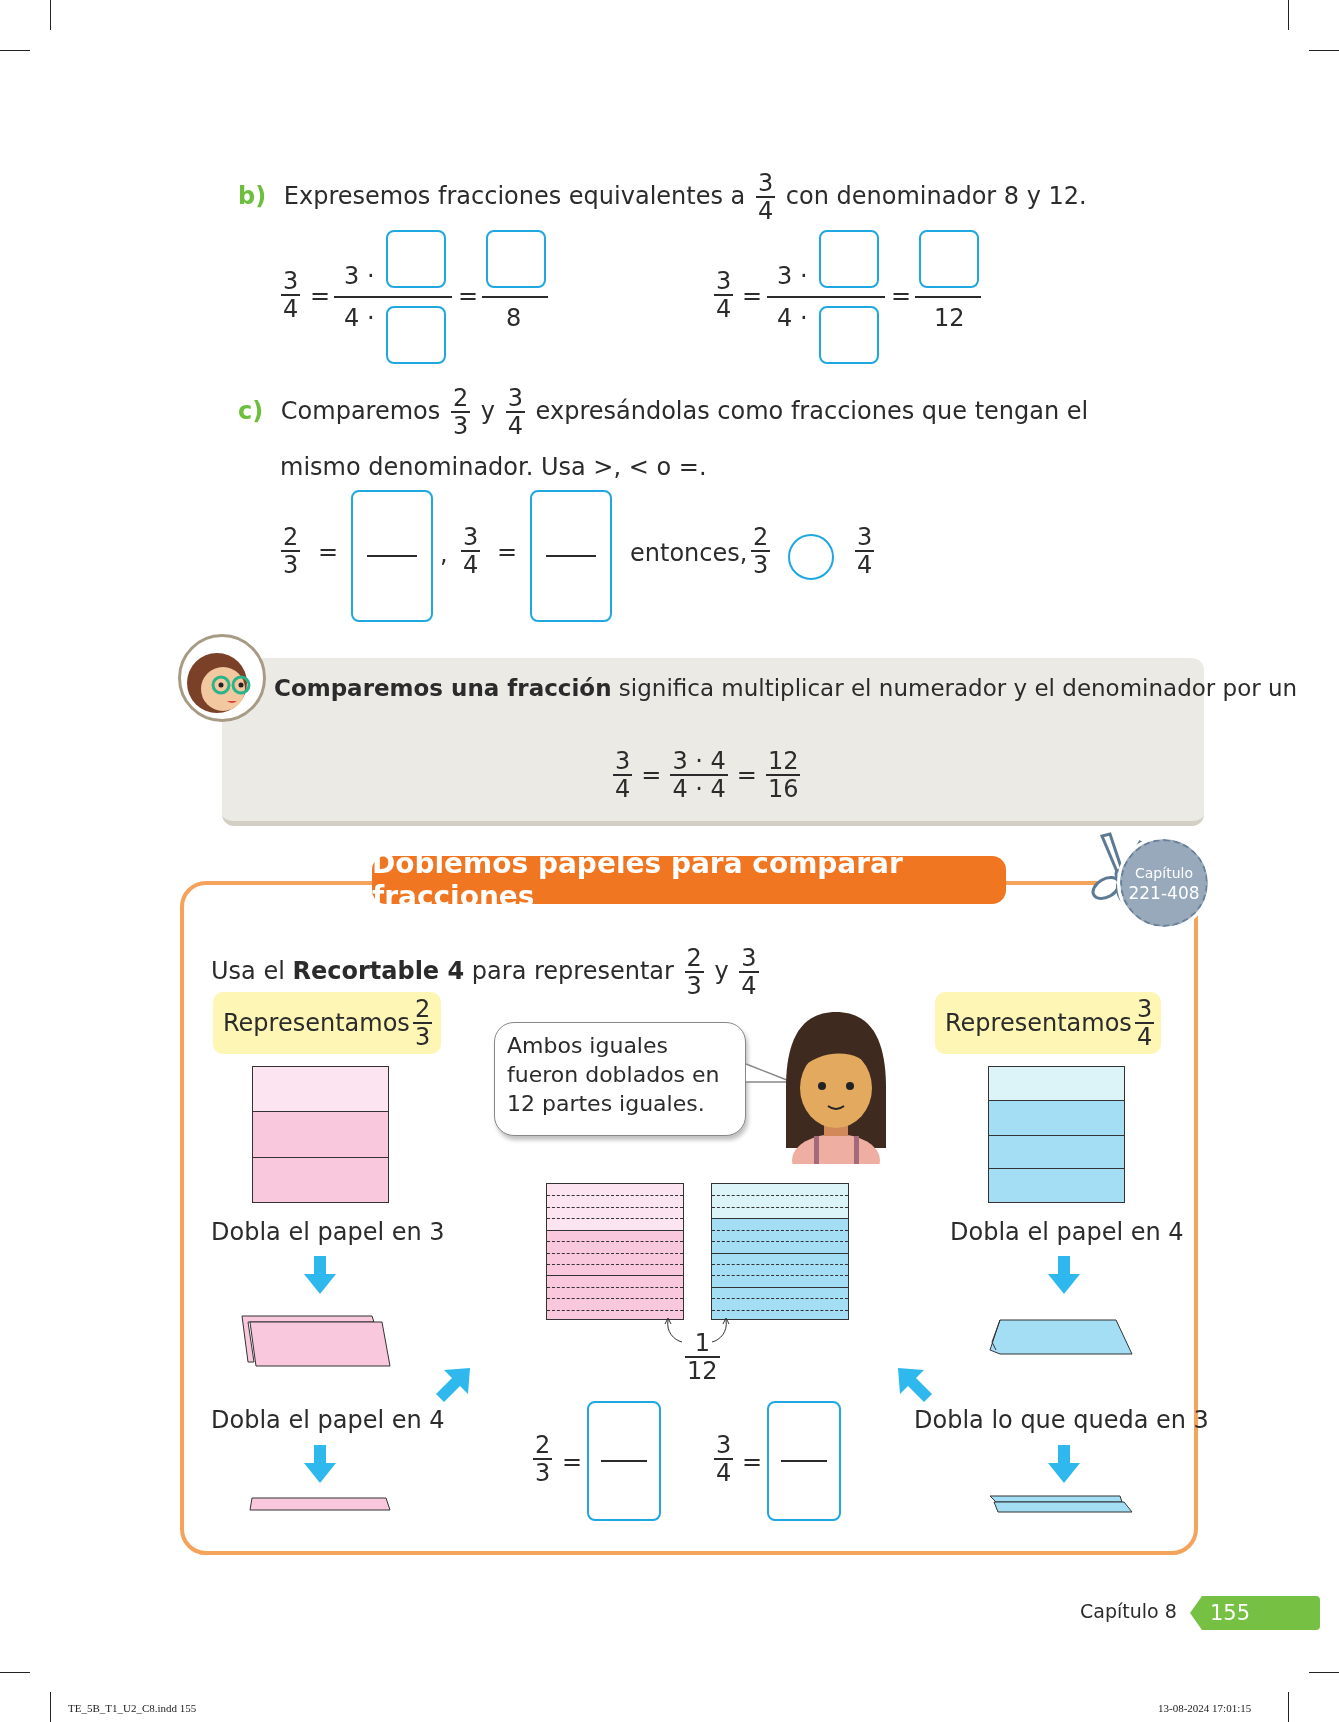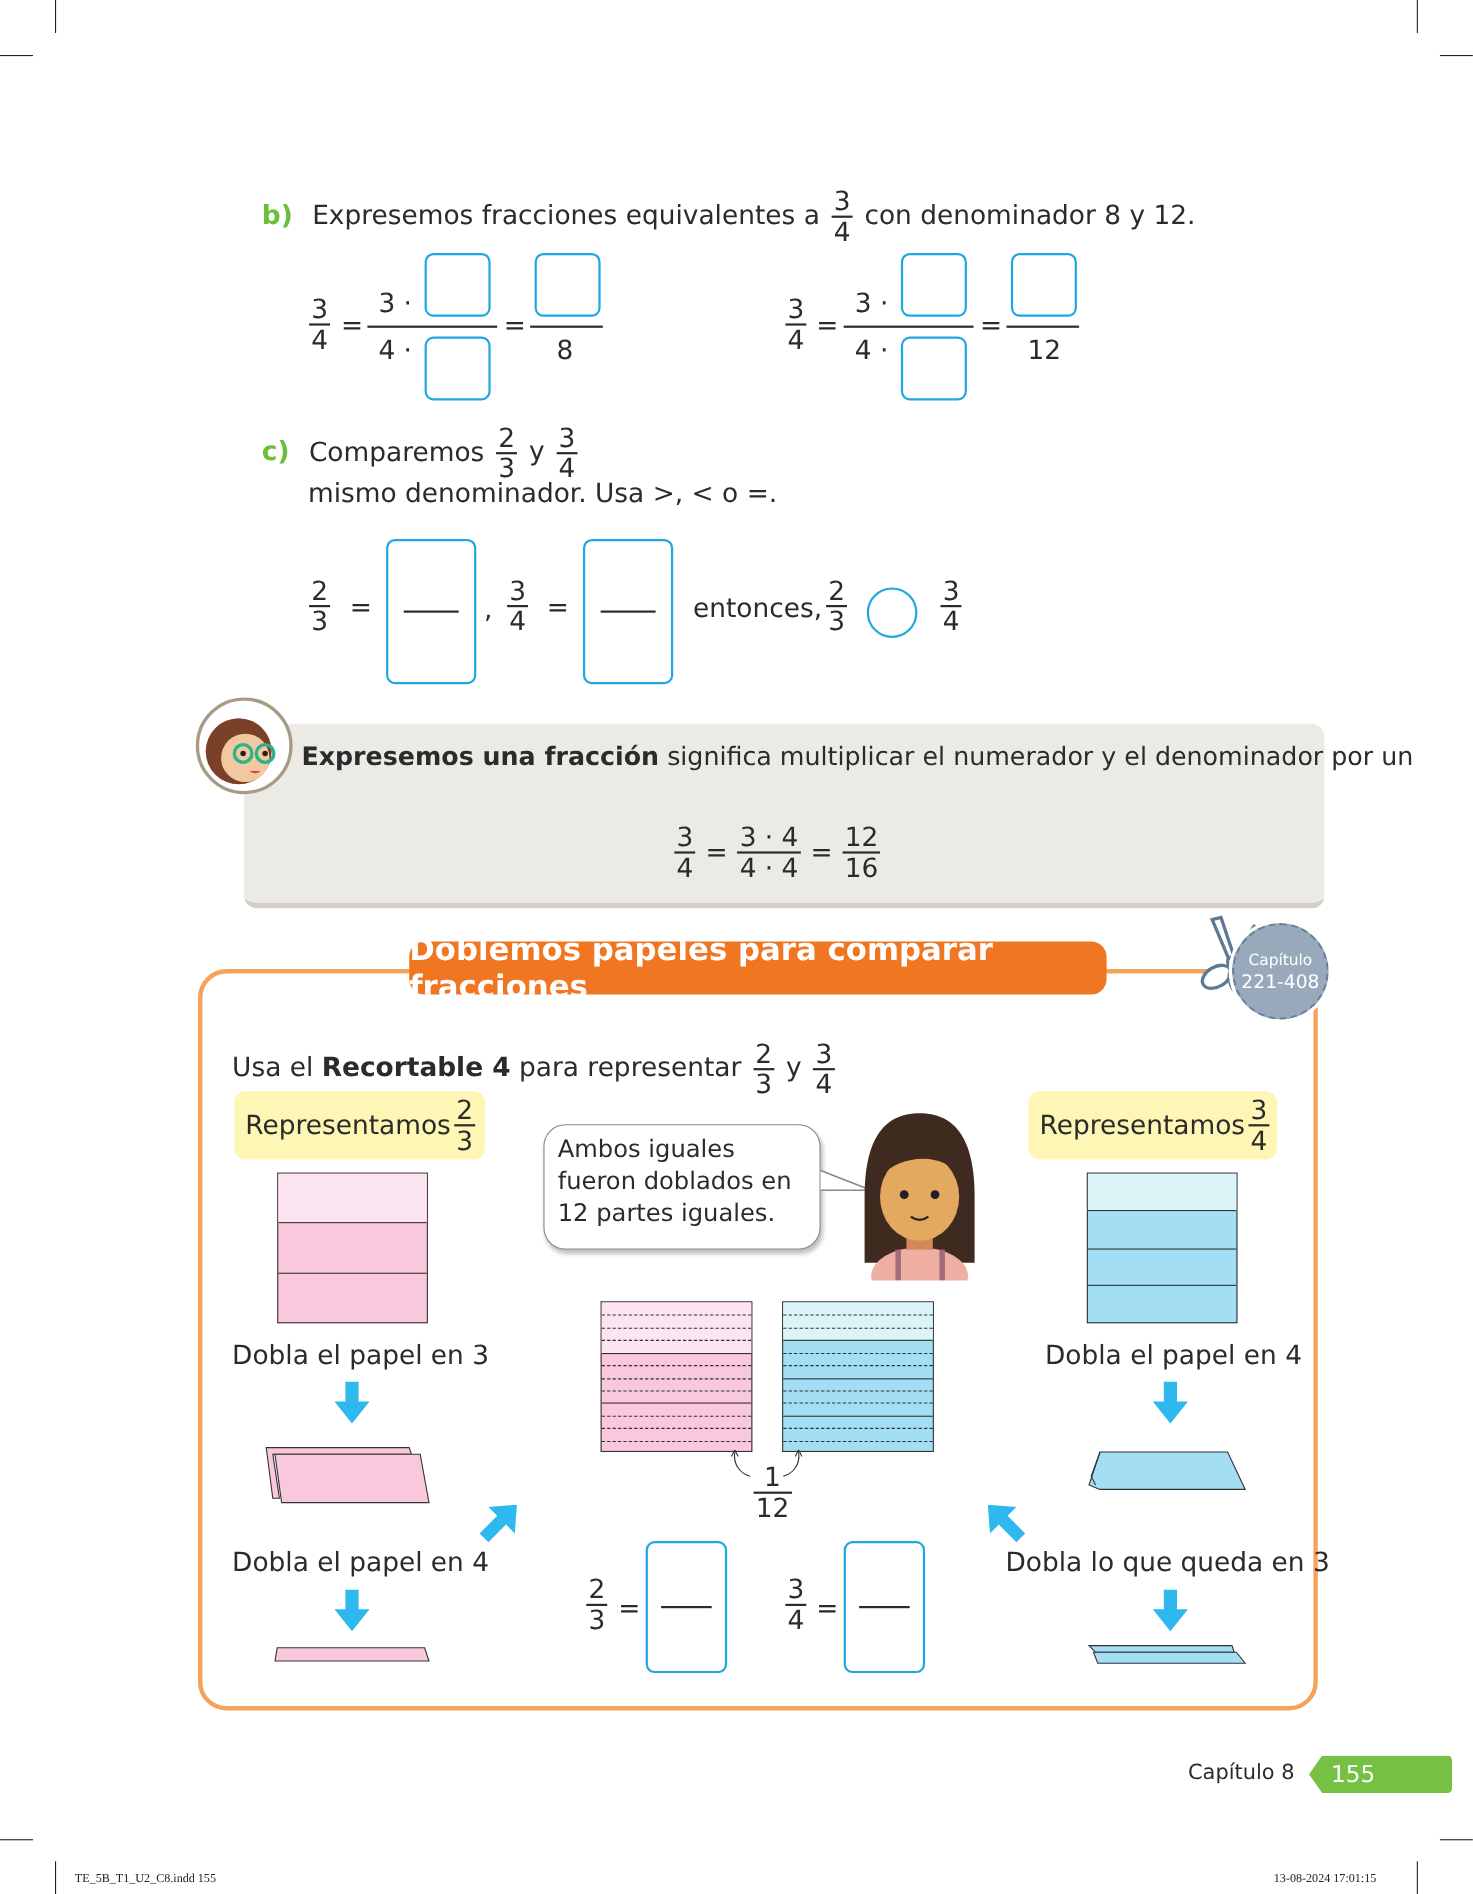--- a/index.html
+++ b/index.html
@@ -95,22 +95,23 @@
       <span class="n">2</span>
       <span class="bar"></span>
       <span class="n">3</span>
     </span>
   <span>y</span>
   <span class="frac">
       <span class="n">3</span>
       <span class="bar"></span>
       <span class="n">4</span>
     </span>
-</div>
-<div class="abs txt" style="left:280px;top:433px">mismo denominador. Usa &gt;, &lt; o =.</div>
+  <span>expresándolas como fracciones que tengan el</span>
+</div>
+<div class="abs txt" style="left:280px;top:452px">mismo denominador. Usa &gt;, &lt; o =.</div>
 
 <div class="abs" style="left:278px;top:524px"><span class="frac">
       <span class="n">2</span>
       <span class="bar"></span>
       <span class="n">3</span>
     </span></div>
 <span class="eq" style="left:318px;top:538px">=</span>
 <div class="box" style="left:351px;top:490px;width:82px;height:132px">
     <div class="line" style="left:14px;top:63px;width:50px"></div>
   </div>
@@ -143,21 +144,21 @@
     <ellipse cx="36" cy="46" rx="30" ry="30" fill="#7a4028"></ellipse>
     <ellipse cx="42" cy="52" rx="22" ry="22" fill="#f2c8a0"></ellipse>
     <circle cx="40" cy="48" r="8" fill="none" stroke="#2bb38a" stroke-width="3"></circle>
     <circle cx="60" cy="48" r="8" fill="none" stroke="#2bb38a" stroke-width="3"></circle>
     <circle cx="40" cy="48" r="2.5" fill="#222"></circle>
       <circle cx="60" cy="48" r="2.5" fill="#222"></circle>
     <path d="M46 64 q5 4 10 0" fill="#d9403a"></path>
   </svg>
 </div>
 <div class="abs" style="left:274px;top:672px;font-size:23px;line-height:32px;white-space:nowrap">
-  <b>Expresemos una fracción</b><span> significa multiplicar el numerador y el denominador por un</span><br>
+  <b>Comparemos una fracción</b><span> significa multiplicar el numerador y el denominador por un</span><br>
 </div>
 <div class="abs" style="left:610px;top:748px;display:flex;align-items:center;gap:6px;font-size:24px">
   <span class="frac">
       <span class="n">3</span>
       <span class="bar"></span>
       <span class="n">4</span>
     </span>
   <span>=</span>
   <span class="frac">
       <span class="n">3 · 4</span>

